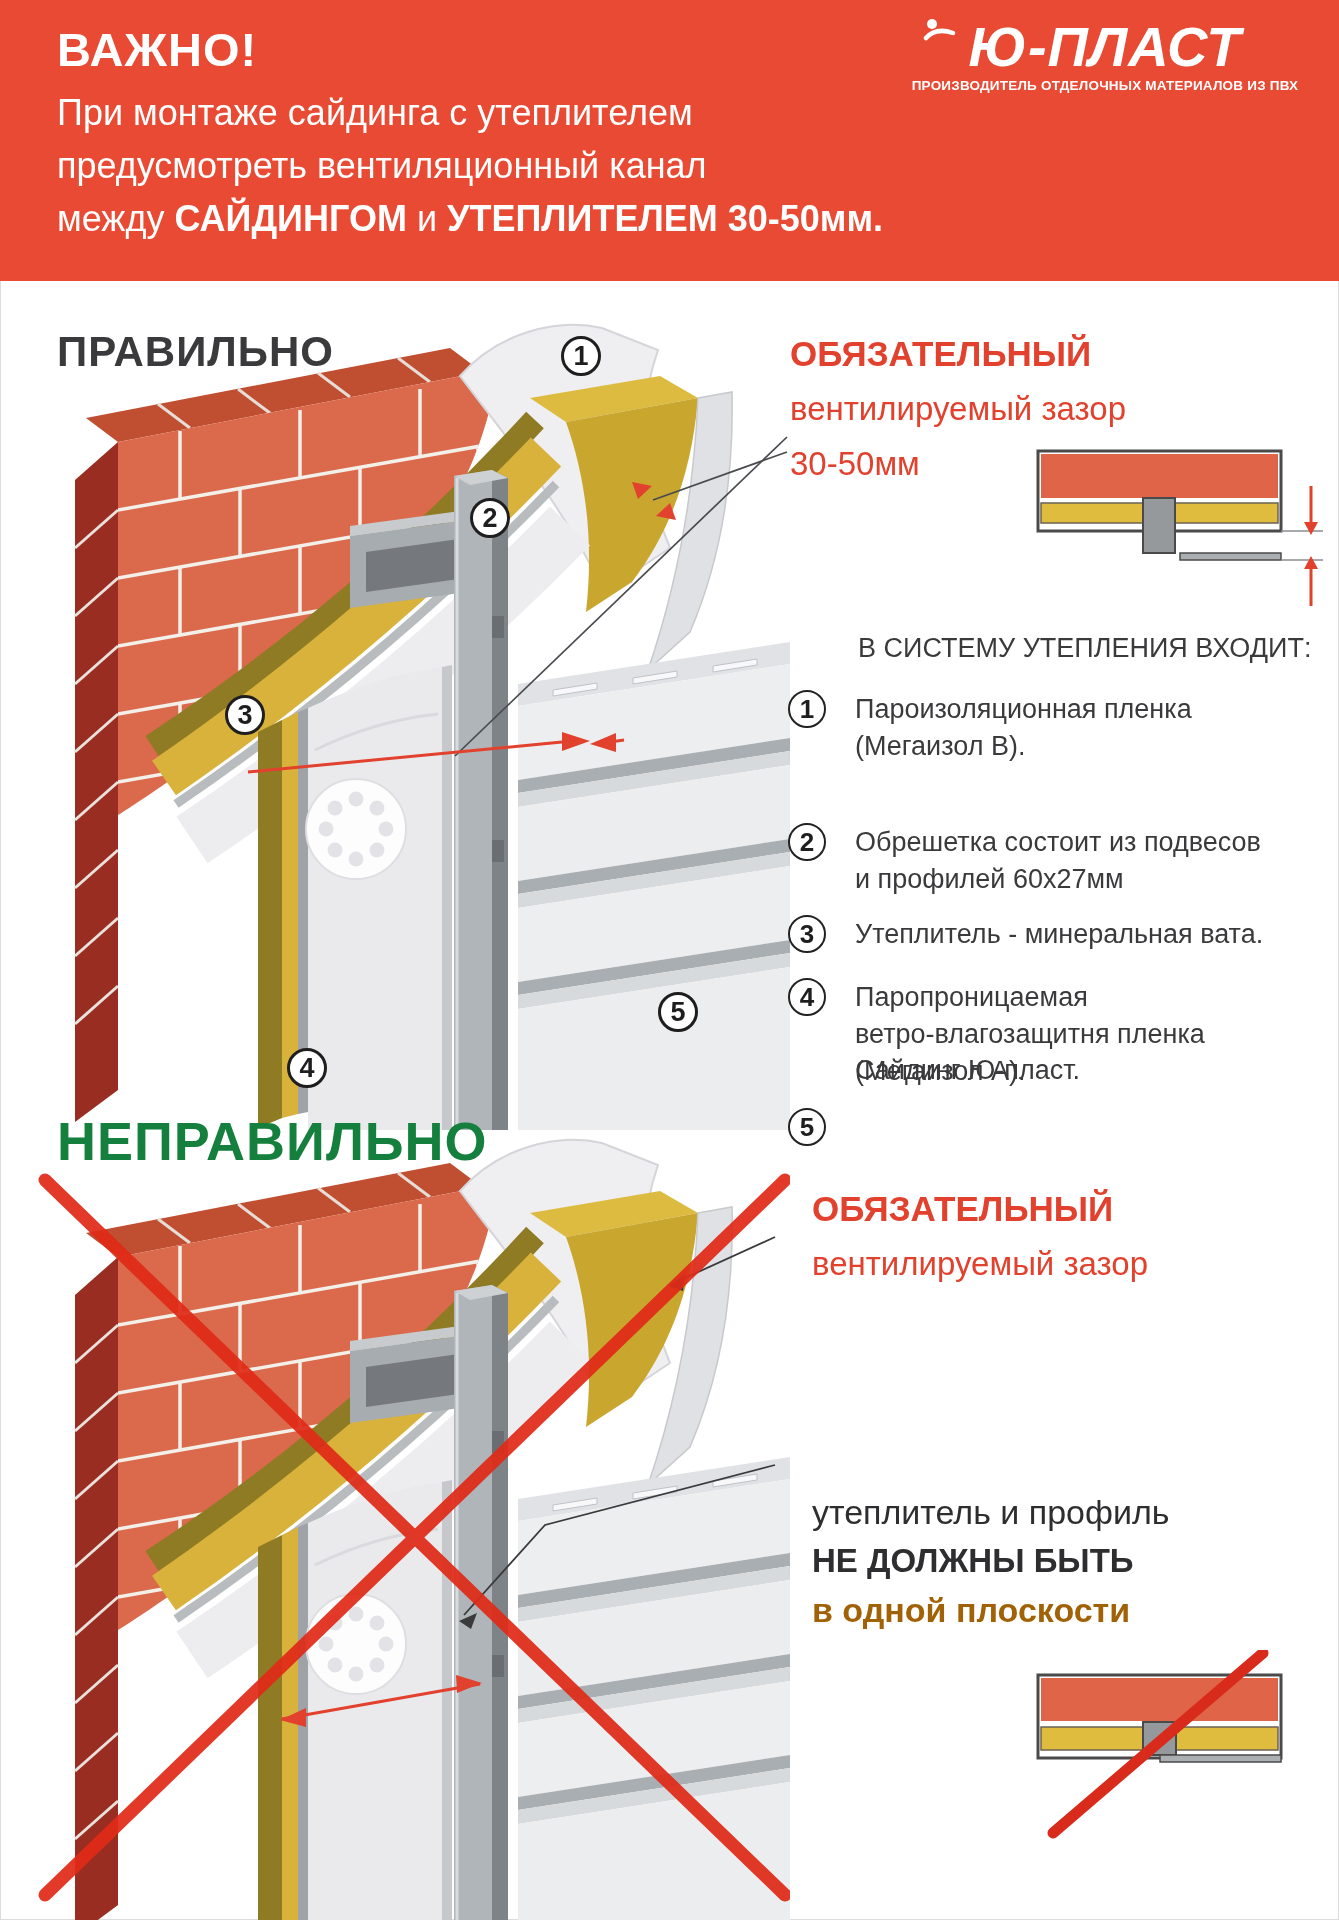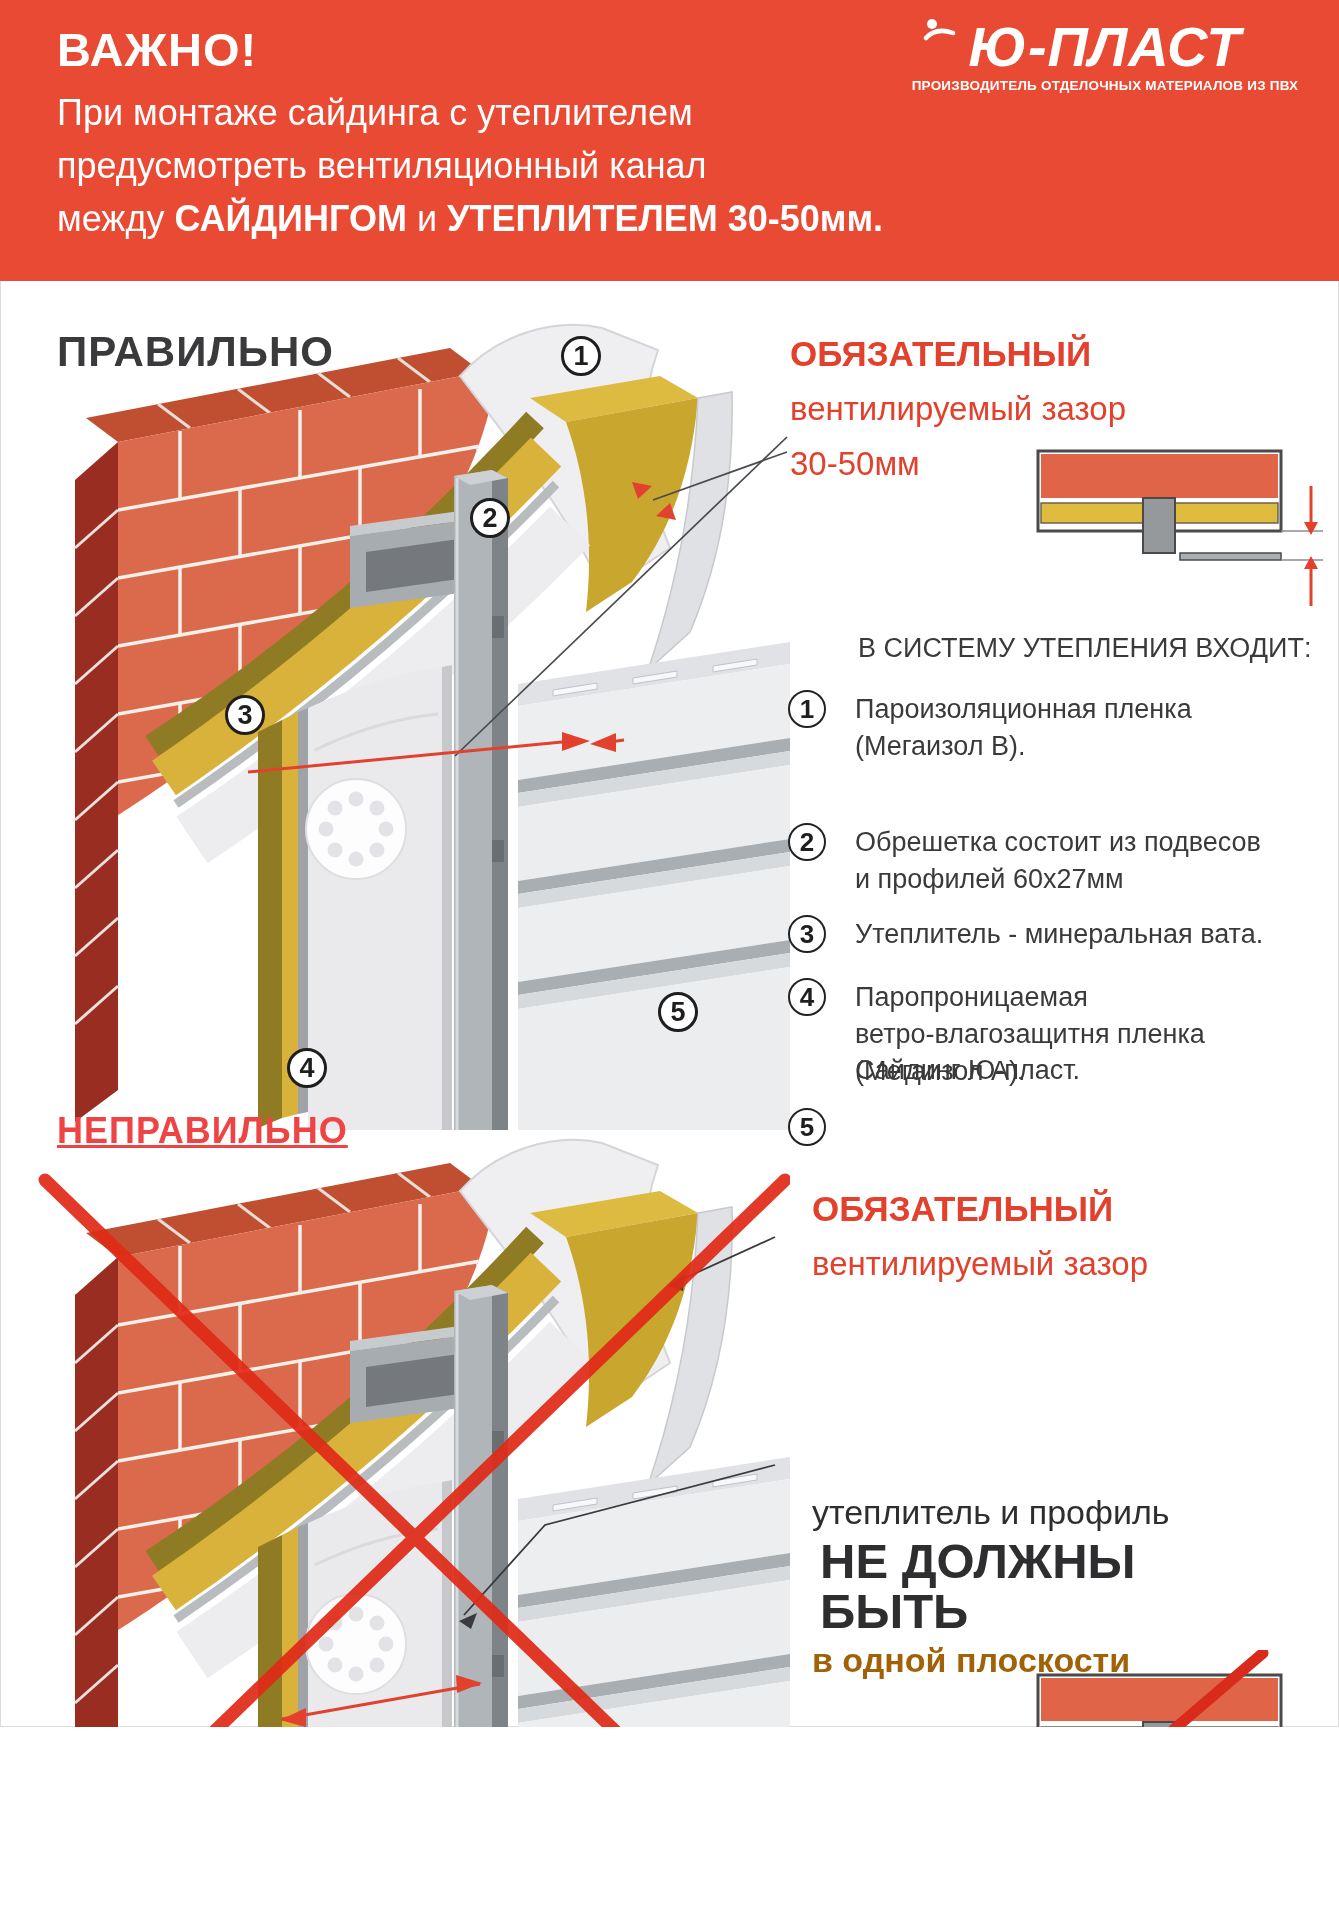--- a/index.html
+++ b/index.html
@@ -1,38 +1,38 @@
 <!DOCTYPE html>
 <html><head>
 <meta charset="utf-8">
 <style>
   html,body{margin:0;padding:0;background:#ffffff;}
-  #page{position:relative;width:1339px;height:1727px;background:#ffffff;overflow:hidden;
+  #page{position:relative;width:1339px;height:1920px;background:#ffffff;overflow:hidden;
         font-family:"Liberation Sans","DejaVu Sans",sans-serif;box-shadow:inset 0 0 0 1px #dcdcdc;}
   .abs{position:absolute;}
 
   
   .banner{left:0;top:0;width:1339px;height:281px;background:#E84A33;}
   .banner-title{left:57px;top:22px;font-size:47px;font-weight:800;color:#fff;letter-spacing:1px;}
   .banner-text{left:57px;top:86px;font-size:36px;font-weight:500;color:#fff;line-height:53px;}
   .banner-text b{font-weight:800;}
   .logo{left:895px;top:18px;width:420px;text-align:center;color:#fff;}
   .logo-main{font-size:56px;font-weight:900;font-style:italic;letter-spacing:1px;line-height:58px;white-space:nowrap;}
   .logo-tag{font-size:13.5px;font-weight:700;letter-spacing:.2px;margin-top:2px;white-space:nowrap;}
   .logo-fig{position:absolute;left:28px;top:0px;}
 
   
   .h-correct{left:57px;top:328px;font-size:42px;font-weight:700;color:#3A3A3C;letter-spacing:1px;}
-  .h-incorrect{left:57px;top:1110px;font-size:36px;font-weight:700;color:#ef4444;letter-spacing:1px;text-decoration:underline;}
+  .h-incorrect{left:57px;top:1110px;font-size:54px;font-weight:700;color:#15803d;letter-spacing:1px;}
   .callout{color:#E2412D;}
   .callout .c1{font-size:35px;font-weight:800;line-height:42px;}
   .callout .c2{font-size:33px;font-weight:500;line-height:40px;margin-top:14px;}
   .callout .c3{font-size:33px;font-weight:500;line-height:40px;margin-top:15px;}
   .note .n1{font-size:34px;font-weight:500;color:#2E2E30;line-height:48px;}
-  .note .n2{font-size:49px;font-weight:800;color:#2E2E30;line-height:50px;margin-left:8px;}
+  .note .n2{font-size:33px;font-weight:800;color:#2E2E30;line-height:50px;}
   .note .n3{font-size:34px;font-weight:800;color:#a16207;line-height:48px;}
 
   
   .list-heading{left:858px;top:633px;font-size:27px;font-weight:500;color:#3A3A3C;text-align:right;}
   .num-circle{width:38px;height:38px;border:2.5px solid #222;border-radius:50%;background:#fff;
               display:flex;align-items:center;justify-content:center;
               font-size:26px;font-weight:700;color:#1E1E1E;box-sizing:border-box;}
   .item-text{left:855px;width:480px;font-size:27px;font-weight:400;color:#3A3A3C;
              line-height:37px;white-space:pre-line;}
 

